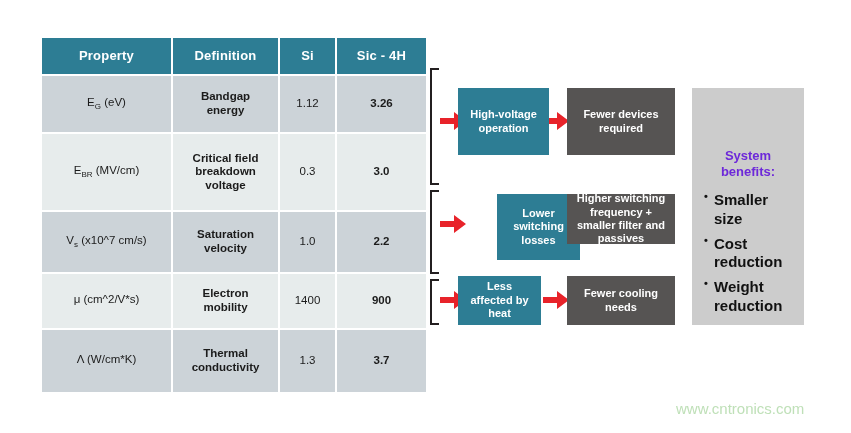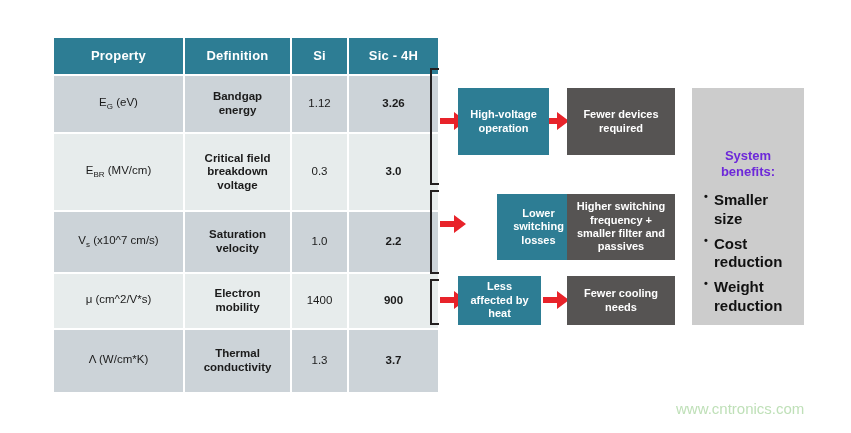--- a/index.html
+++ b/index.html
@@ -18,21 +18,21 @@
   #stage {
     position: absolute;
     left: 0; top: 0;
     width: 851px;
     height: 433px;
   }
 
   
   #comparison-table {
     position: absolute;
-    left: 52px;
+    left: 40px;
     top: 36px;
     width: 388px;
     border-collapse: separate;
     border-spacing: 2px;
     table-layout: fixed;
   }
   #comparison-table th,
   #comparison-table td {
     padding: 0;
     text-align: center;
@@ -237,21 +237,21 @@
     <path d="M0 6 H14 V0 L26 9 L14 18 V12 H0 Z" fill="#e8232a"></path>
   </svg>
   <svg class="arrow" style="left:543px; top:291px;" viewBox="0 0 26 18">
     <path d="M0 6 H14 V0 L26 9 L14 18 V12 H0 Z" fill="#e8232a"></path>
   </svg>
 
   <div class="flow-box teal multiline" style="left:458px; top:88px; width:91px; height:67px;">High-voltage<br>operation</div>
   <div class="flow-box gray multiline" style="left:567px; top:88px; width:108px; height:67px;">Fewer devices<br>required</div>
 
   <div class="flow-box teal multiline" style="left:458px; top:194px; width:83px; height:66px;margin-left:39px;">Lower<br>switching<br>losses</div>
-  <div class="flow-box gray multiline" style="left:567px; top:194px; width:108px; height:66px;">Higher switching<br>frequency +<br>smaller filter and<br>passives</div>
+  <div class="flow-box gray multiline" style="left:567px; top:194px; width:108px; height:50px;">Higher switching<br>frequency +<br>smaller filter and<br>passives</div>
 
   <div class="flow-box teal multiline" style="left:458px; top:276px; width:83px; height:49px;">Less<br>affected by<br>heat</div>
   <div class="flow-box gray multiline" style="left:567px; top:276px; width:108px; height:49px;">Fewer cooling<br>needs</div>
 
   <div id="benefits-panel">
     <div id="benefits-title" class="multiline">System<br>benefits:</div>
     <ul id="benefits-list">
       <li class="multiline">Smaller size</li>
       <li class="multiline">Cost<br>reduction</li>
       <li class="multiline">Weight<br>reduction</li>

